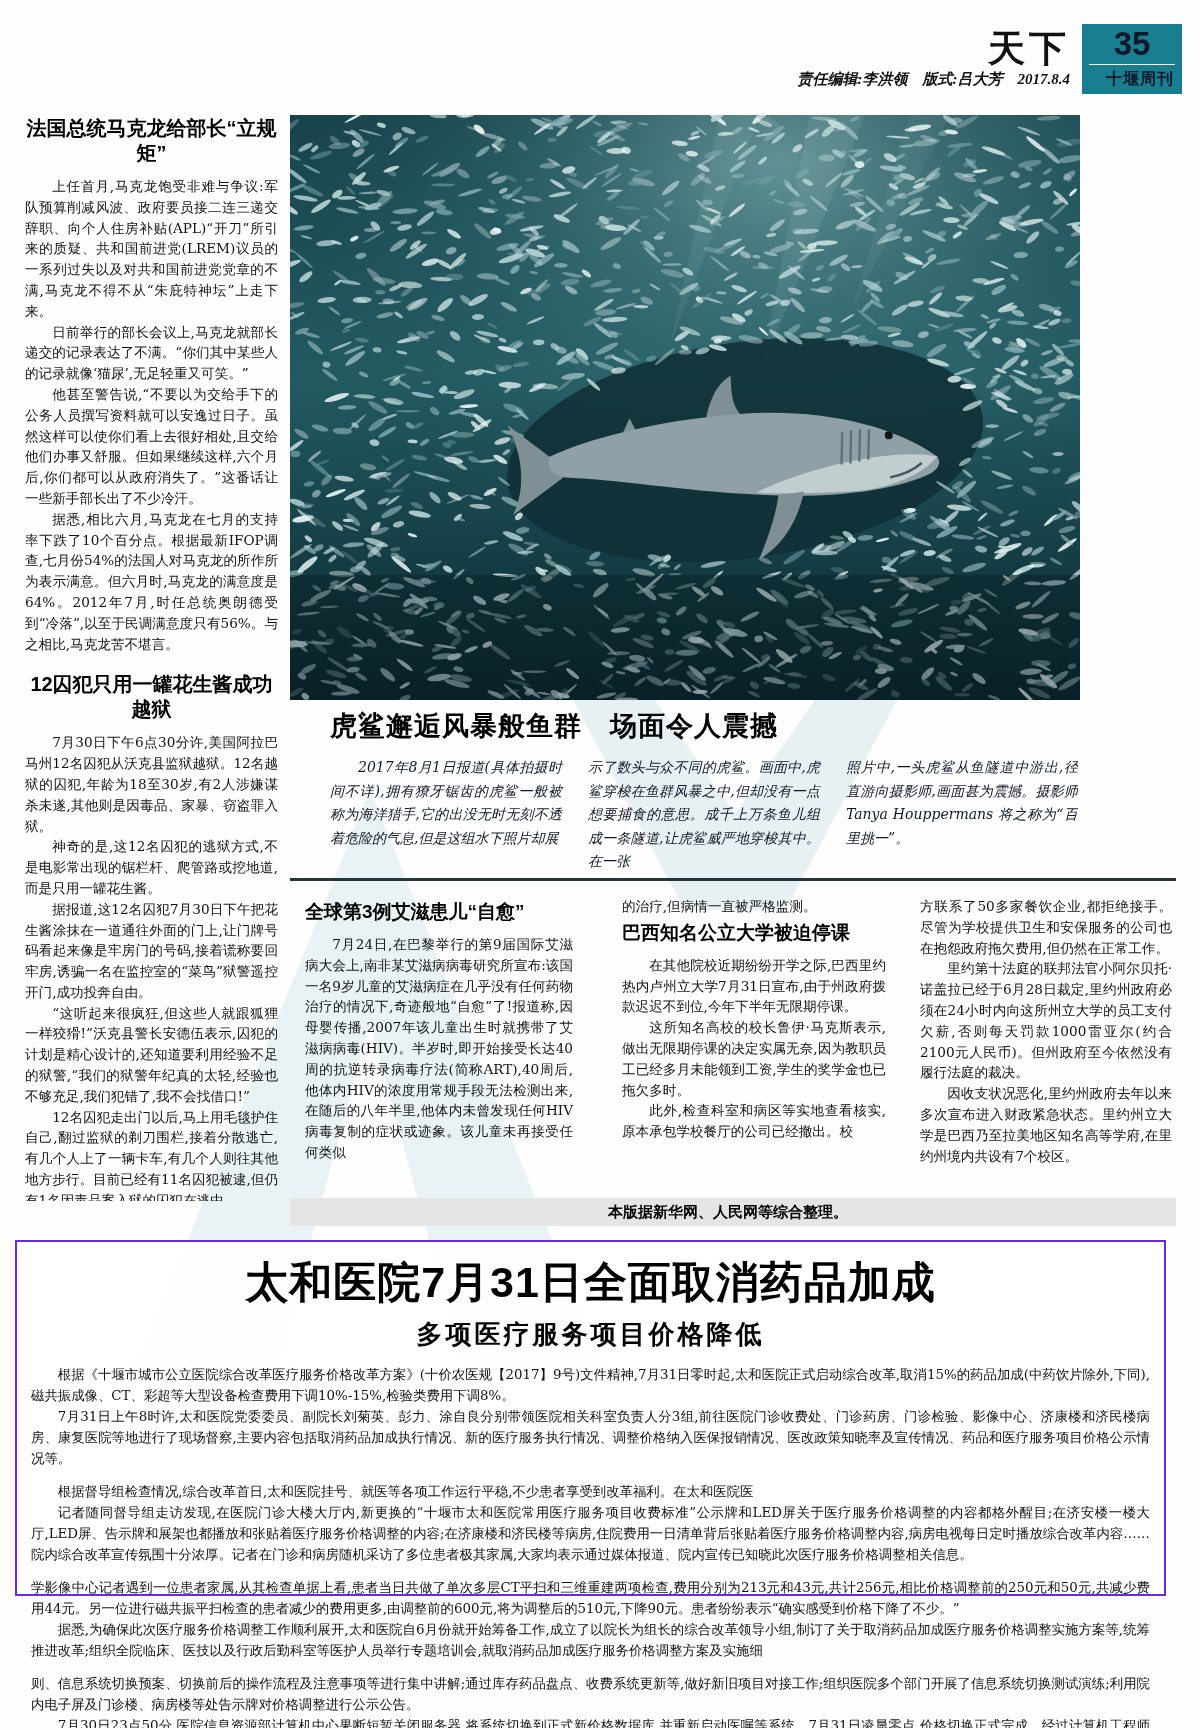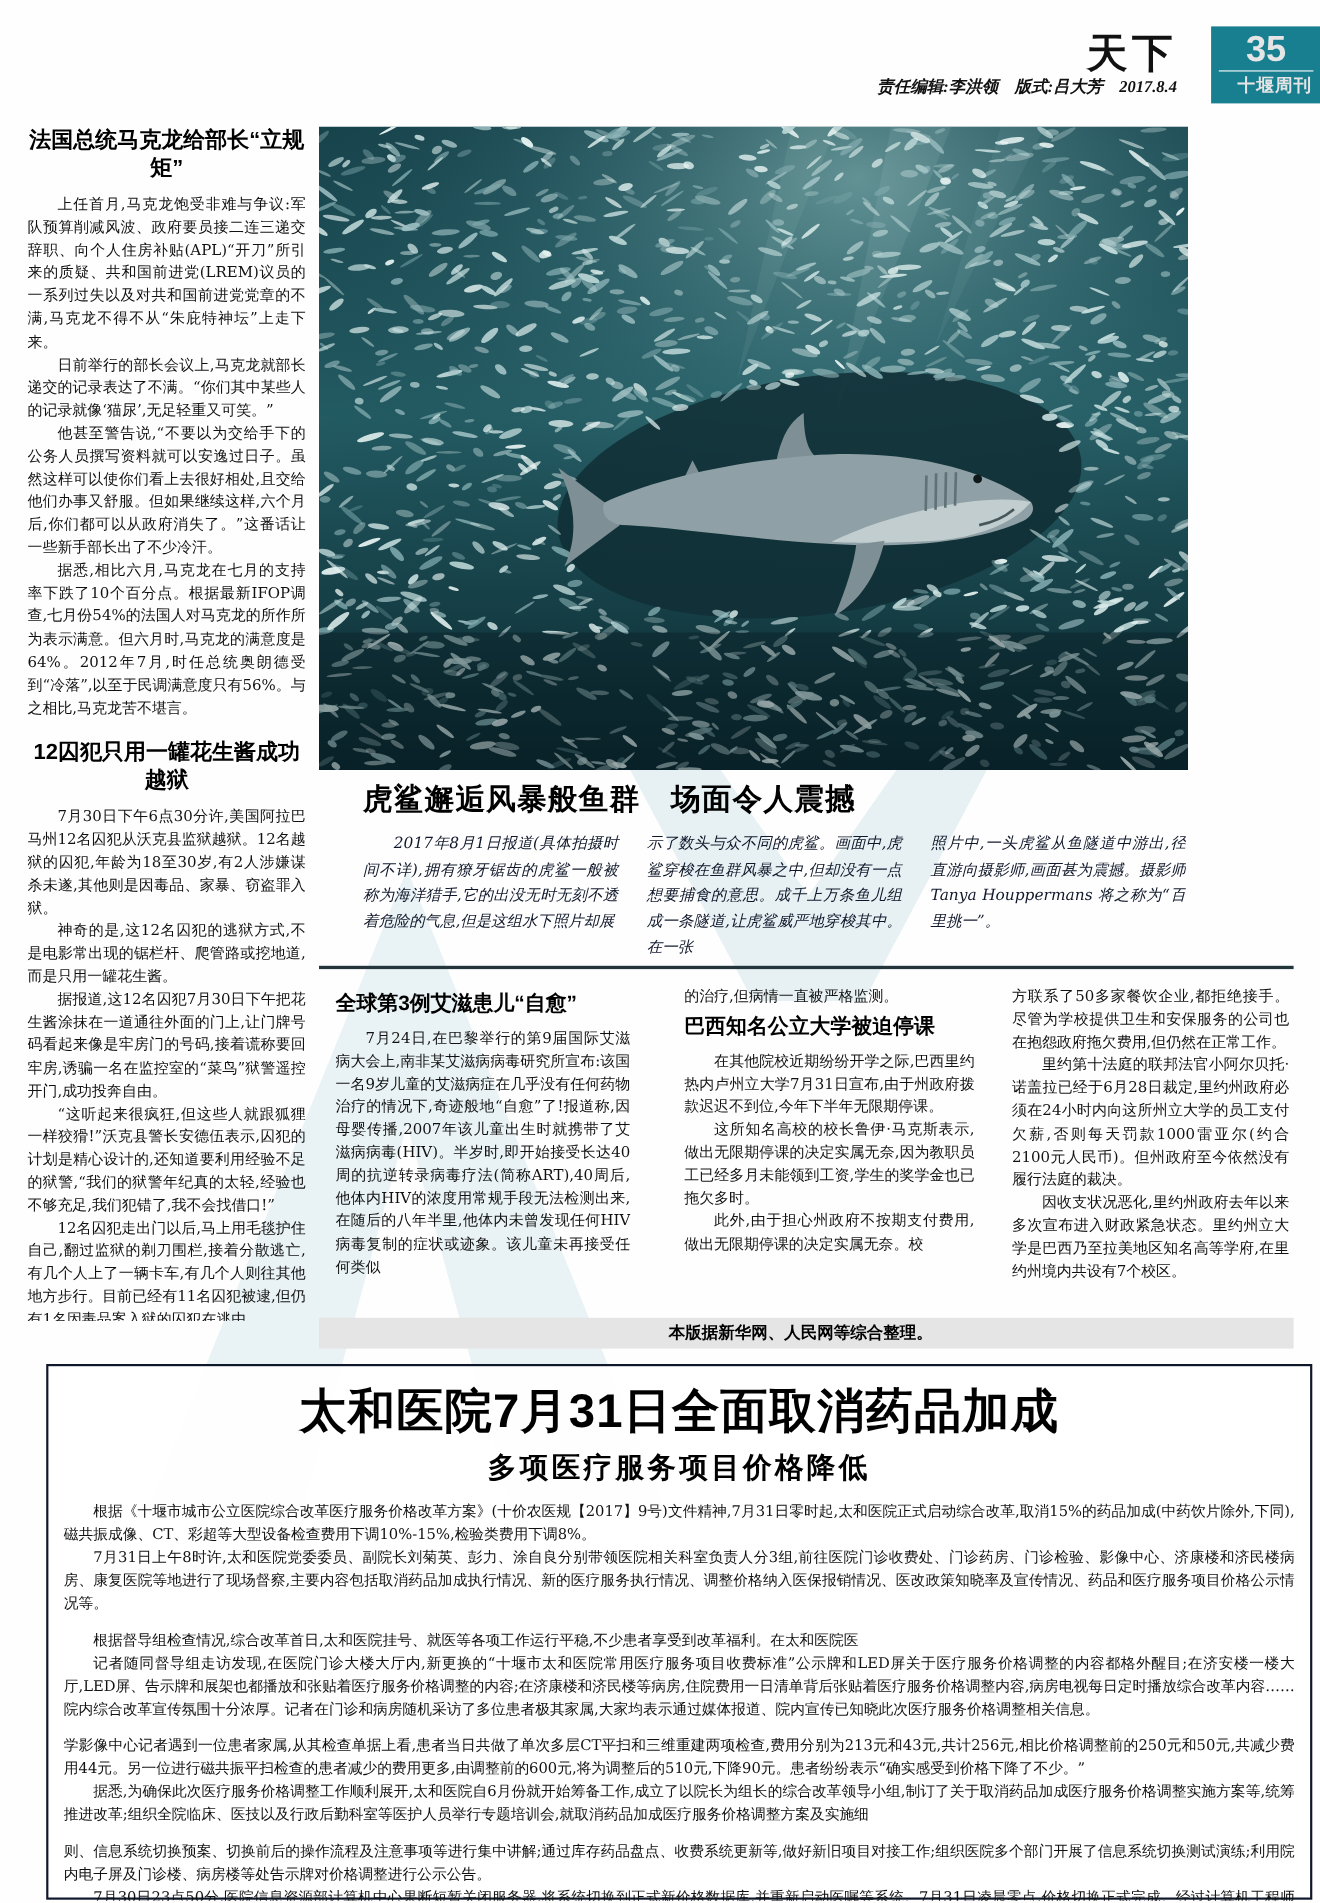--- a/index.html
+++ b/index.html
@@ -11,21 +11,21 @@
        clip-path:polygon(0 0,16% 0,50% 68%,84% 0,100% 0,62% 100%,38% 100%);}
   #wm2{left:135px;top:790px;width:470px;height:580px;background:rgba(26,127,144,0.09);
        clip-path:polygon(50% 0,100% 100%,70% 100%,50% 40%,30% 100%,0 100%);}
   .content{position:relative;z-index:1;}
   
   #editor-line{position:absolute;top:70px;left:640px;width:430px;text-align:right;
        font-style:italic;font-weight:bold;font-size:15px;font-family:"Liberation Serif",serif;}
   #section-title{position:absolute;top:24px;left:900px;width:170px;text-align:right;
        font-weight:bold;font-size:37px;letter-spacing:4px;font-family:"DejaVu Serif",serif;}
   #page-badge{position:absolute;top:24px;left:1082px;width:100px;height:70px;
-       color:#e5e5e5;text-align:center;font-family:"Liberation Sans",sans-serif;margin-left:19px;}
+       color:#0f172a;text-align:center;font-family:"Liberation Sans",sans-serif;}
   .badge-num{font-size:33px;font-weight:bold;line-height:40px;}
   .badge-rule{height:1px;background:#fff;margin:0 7px;}
   .badge-pub{font-size:16px;line-height:27px;font-weight:bold;letter-spacing:1px;padding-left:16px;}
   
   #left-col{position:absolute;left:25px;top:116px;width:253px;height:1085px;overflow:hidden;}
   .art-title{font-family:"Liberation Sans",sans-serif;font-weight:bold;font-size:20px;
        line-height:1.25;margin:0 0 10px;color:#000;text-align:center;}
   .mt{margin-top:18px;}
   .bodyp{margin:0;font-size:13.6px;line-height:20.8px;text-align:justify;text-indent:2em;}
   
@@ -43,22 +43,22 @@
   #col-brazil{left:622px;width:264px;}
   #col-right{left:920px;width:252px;}
   .sec-title{font-family:"Liberation Sans",sans-serif;font-weight:bold;font-size:19px;
        margin:3px 0 9px;color:#000;}
   .cont{text-indent:0;}
   
   #source-note{position:absolute;left:290px;top:1198px;width:886px;height:28px;background:#e5e5e5;}
   #source-note span{display:block;text-align:center;line-height:28px;padding-right:10px;
        font-family:"Liberation Sans",sans-serif;font-weight:bold;font-size:15px;color:#000;}
   
-  #hospital-box{position:absolute;left:42px;top:1240px;width:1151px;height:487px;
-       border:2px solid #0f172a;box-sizing:border-box;background:rgba(255,255,255,0.92);}
+  #hospital-box{position:absolute;left:15px;top:1240px;width:1151px;height:356px;
+       border:2px solid #6d28d9;box-sizing:border-box;background:rgba(255,255,255,0.92);}
   .hosp-headline{text-align:center;font-family:"Liberation Sans",sans-serif;font-weight:bold;
        font-size:43px;margin-top:12px;letter-spacing:1px;color:#000;}
   .hosp-sub{text-align:center;font-family:"Liberation Sans",sans-serif;font-weight:600;
        font-size:26px;margin-top:5px;letter-spacing:3px;color:#000;}
   .hosp-cols{display:flex;gap:12px;padding:12px 14px 4px;height:360px;overflow:hidden;flex-direction:column;}
   .hosp-col{flex:1;font-size:13.4px;line-height:21px;text-align:justify;}
   .hosp-col p{margin:0;text-indent:2em;}
   .hosp-col p.cont{text-indent:0;}
   .byline{text-align:right !important;font-weight:bold;text-indent:0 !important;padding-right:8px;margin-top:2px !important;}
 </style>
@@ -1419,21 +1419,21 @@
 
     <div class="midcol" id="col-aids">
       <h2 class="sec-title">全球第3例艾滋患儿“自愈”</h2>
       <p class="bodyp">7月24日,在巴黎举行的第9届国际艾滋病大会上,南非某艾滋病病毒研究所宣布:该国一名9岁儿童的艾滋病症在几乎没有任何药物治疗的情况下,奇迹般地“自愈”了!报道称,因母婴传播,2007年该儿童出生时就携带了艾滋病病毒(HIV)。半岁时,即开始接受长达40周的抗逆转录病毒疗法(简称ART),40周后,他体内HIV的浓度用常规手段无法检测出来,在随后的八年半里,他体内未曾发现任何HIV病毒复制的症状或迹象。该儿童未再接受任何类似</p>
     </div>
     <div class="midcol" id="col-brazil">
       <p class="bodyp cont">的治疗,但病情一直被严格监测。</p>
       <h2 class="sec-title">巴西知名公立大学被迫停课</h2>
       <p class="bodyp">在其他院校近期纷纷开学之际,巴西里约热内卢州立大学7月31日宣布,由于州政府拨款迟迟不到位,今年下半年无限期停课。</p>
       <p class="bodyp">这所知名高校的校长鲁伊·马克斯表示,做出无限期停课的决定实属无奈,因为教职员工已经多月未能领到工资,学生的奖学金也已拖欠多时。</p>
-      <p class="bodyp">此外,由于担心州政府不按期支付费用,做出无限期停课的决定实属无奈。校</p>
+      <p class="bodyp">此外,检查科室和病区等实地查看核实,原本承包学校餐厅的公司已经撤出。校</p>
     </div>
     <div class="midcol" id="col-right">
       <p class="bodyp cont">方联系了50多家餐饮企业,都拒绝接手。尽管为学校提供卫生和安保服务的公司也在抱怨政府拖欠费用,但仍然在正常工作。</p>
       <p class="bodyp">里约第十法庭的联邦法官小阿尔贝托·诺盖拉已经于6月28日裁定,里约州政府必须在24小时内向这所州立大学的员工支付欠薪,否则每天罚款1000雷亚尔(约合2100元人民币)。但州政府至今依然没有履行法庭的裁决。</p>
       <p class="bodyp">因收支状况恶化,里约州政府去年以来多次宣布进入财政紧急状态。里约州立大学是巴西乃至拉美地区知名高等学府,在里约州境内共设有7个校区。</p>
     </div>
 
     <div id="source-note">
       <span>本版据新华网、人民网等综合整理。</span>
     </div>

